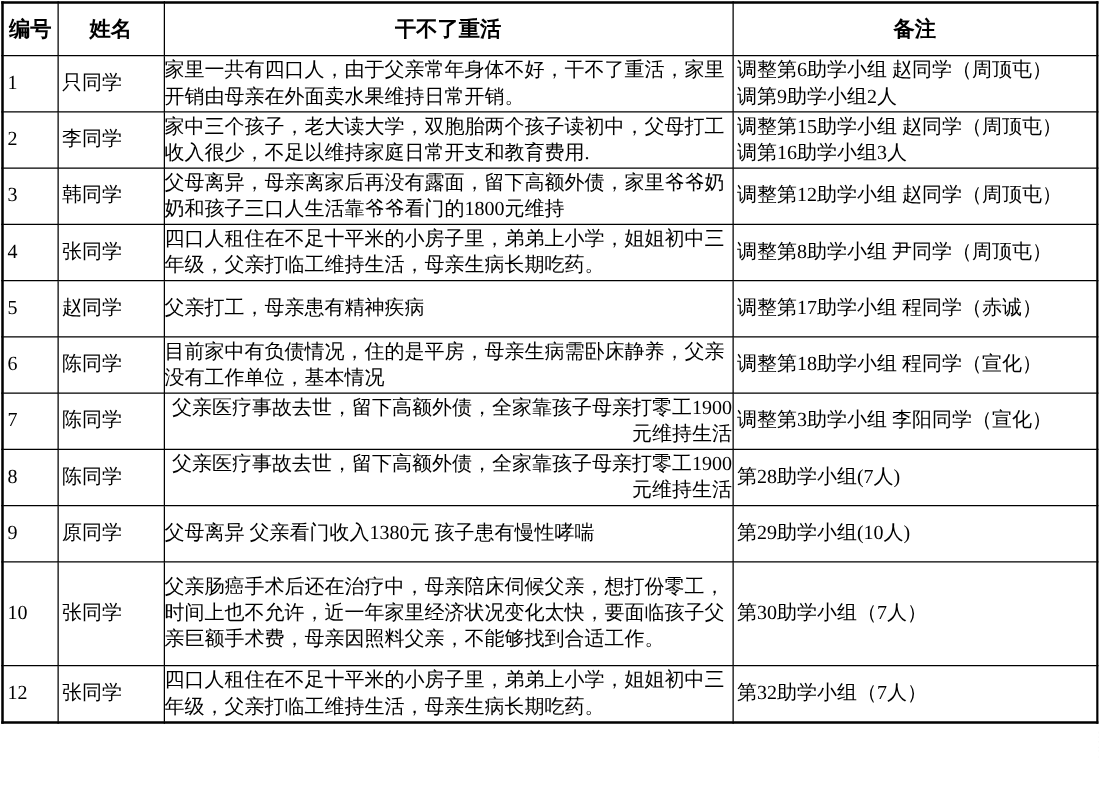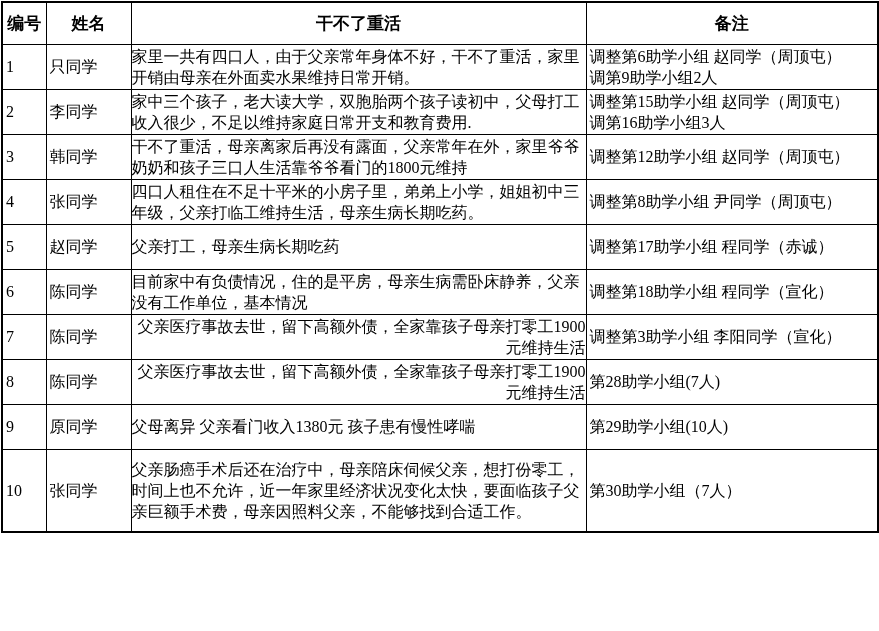--- a/index.html
+++ b/index.html
@@ -120,35 +120,35 @@
       <td class="cell-id">2</td>
       <td class="cell-name">李同学</td>
       <td class="cell-info">家中三个孩子，老大读大学，双胞胎两个孩子读初中，父母打工收入很少，不足以维持家庭日常开支和教育费用.</td>
       <td class="cell-note">调整第15助学小组 赵同学（周顶屯）
 调第16助学小组3人</td>
     </tr>
 
     <tr>
       <td class="cell-id">3</td>
       <td class="cell-name">韩同学</td>
-      <td class="cell-info">干不了重活，母亲离家后再没有露面，父亲常年在外，家里爷爷奶奶和孩子三口人生活靠爷爷看门的1800元维持</td>
+      <td class="cell-info">父母离异，母亲离家后再没有露面，留下高额外债，家里爷爷奶奶和孩子三口人生活靠爷爷看门的1800元维持</td>
       <td class="cell-note">调整第12助学小组 赵同学（周顶屯）</td>
     </tr>
 
     <tr>
       <td class="cell-id">4</td>
       <td class="cell-name">张同学</td>
       <td class="cell-info">四口人租住在不足十平米的小房子里，弟弟上小学，姐姐初中三年级，父亲打临工维持生活，母亲生病长期吃药。</td>
       <td class="cell-note">调整第8助学小组 尹同学（周顶屯）</td>
     </tr>
 
     <tr>
       <td class="cell-id">5</td>
       <td class="cell-name">赵同学</td>
-      <td class="cell-info">父亲打工，母亲生病长期吃药</td>
+      <td class="cell-info">父亲打工，母亲患有精神疾病</td>
       <td class="cell-note">调整第17助学小组 程同学（赤诚）</td>
     </tr>
 
     <tr>
       <td class="cell-id">6</td>
       <td class="cell-name">陈同学</td>
       <td class="cell-info">目前家中有负债情况，住的是平房，母亲生病需卧床静养，父亲没有工作单位，基本情况</td>
       <td class="cell-note">调整第18助学小组 程同学（宣化）</td>
     </tr>
 
@@ -174,16 +174,22 @@
     </tr>
 
     <tr>
       <td class="cell-id">10</td>
       <td class="cell-name">张同学</td>
       <td class="cell-info">父亲肠癌手术后还在治疗中，母亲陪床伺候父亲，想打份零工，时间上也不允许，近一年家里经济状况变化太快，要面临孩子父亲巨额手术费，母亲因照料父亲，不能够找到合适工作。</td>
       <td class="cell-note">第30助学小组（7人）</td>
     </tr>
 
 
+    <tr>
+      <td class="cell-id">12</td>
+      <td class="cell-name">张同学</td>
+      <td class="cell-info">四口人租住在不足十平米的小房子里，弟弟上小学，姐姐初中三年级，父亲打临工维持生活，母亲生病长期吃药。</td>
+      <td class="cell-note">第32助学小组（7人）</td>
+    </tr>
   </tbody>
   </table>
 
 </div>
 
 </body></html>

